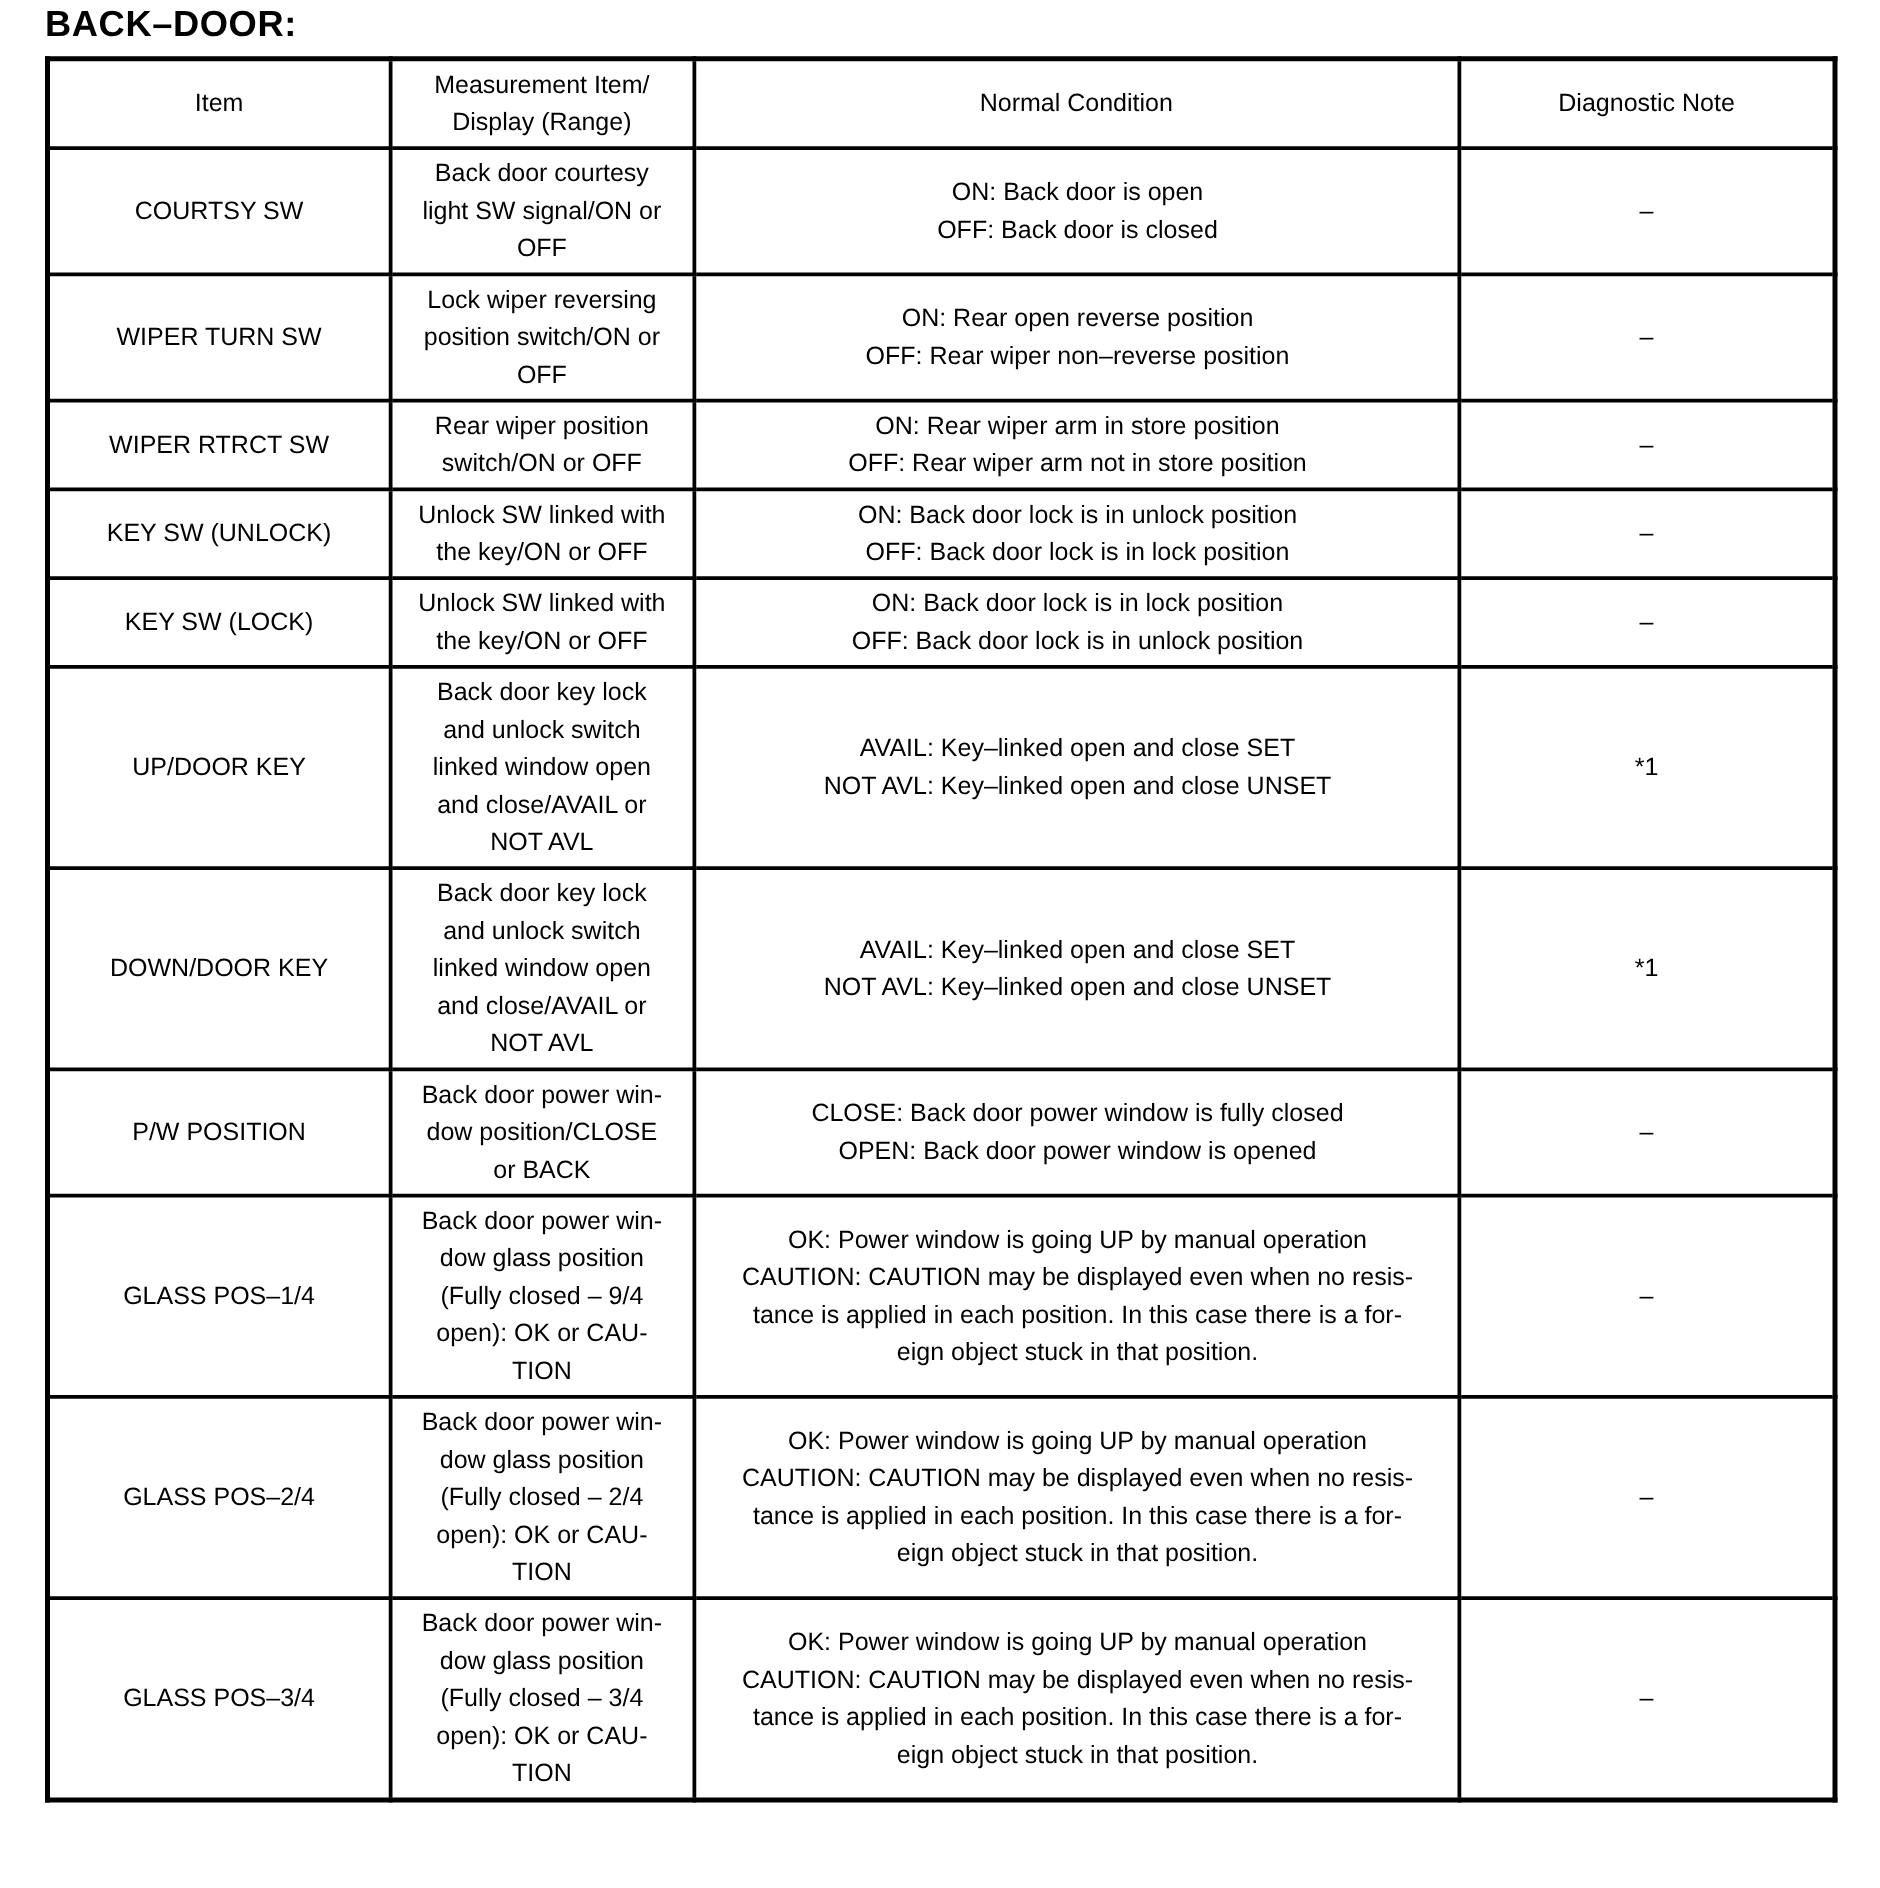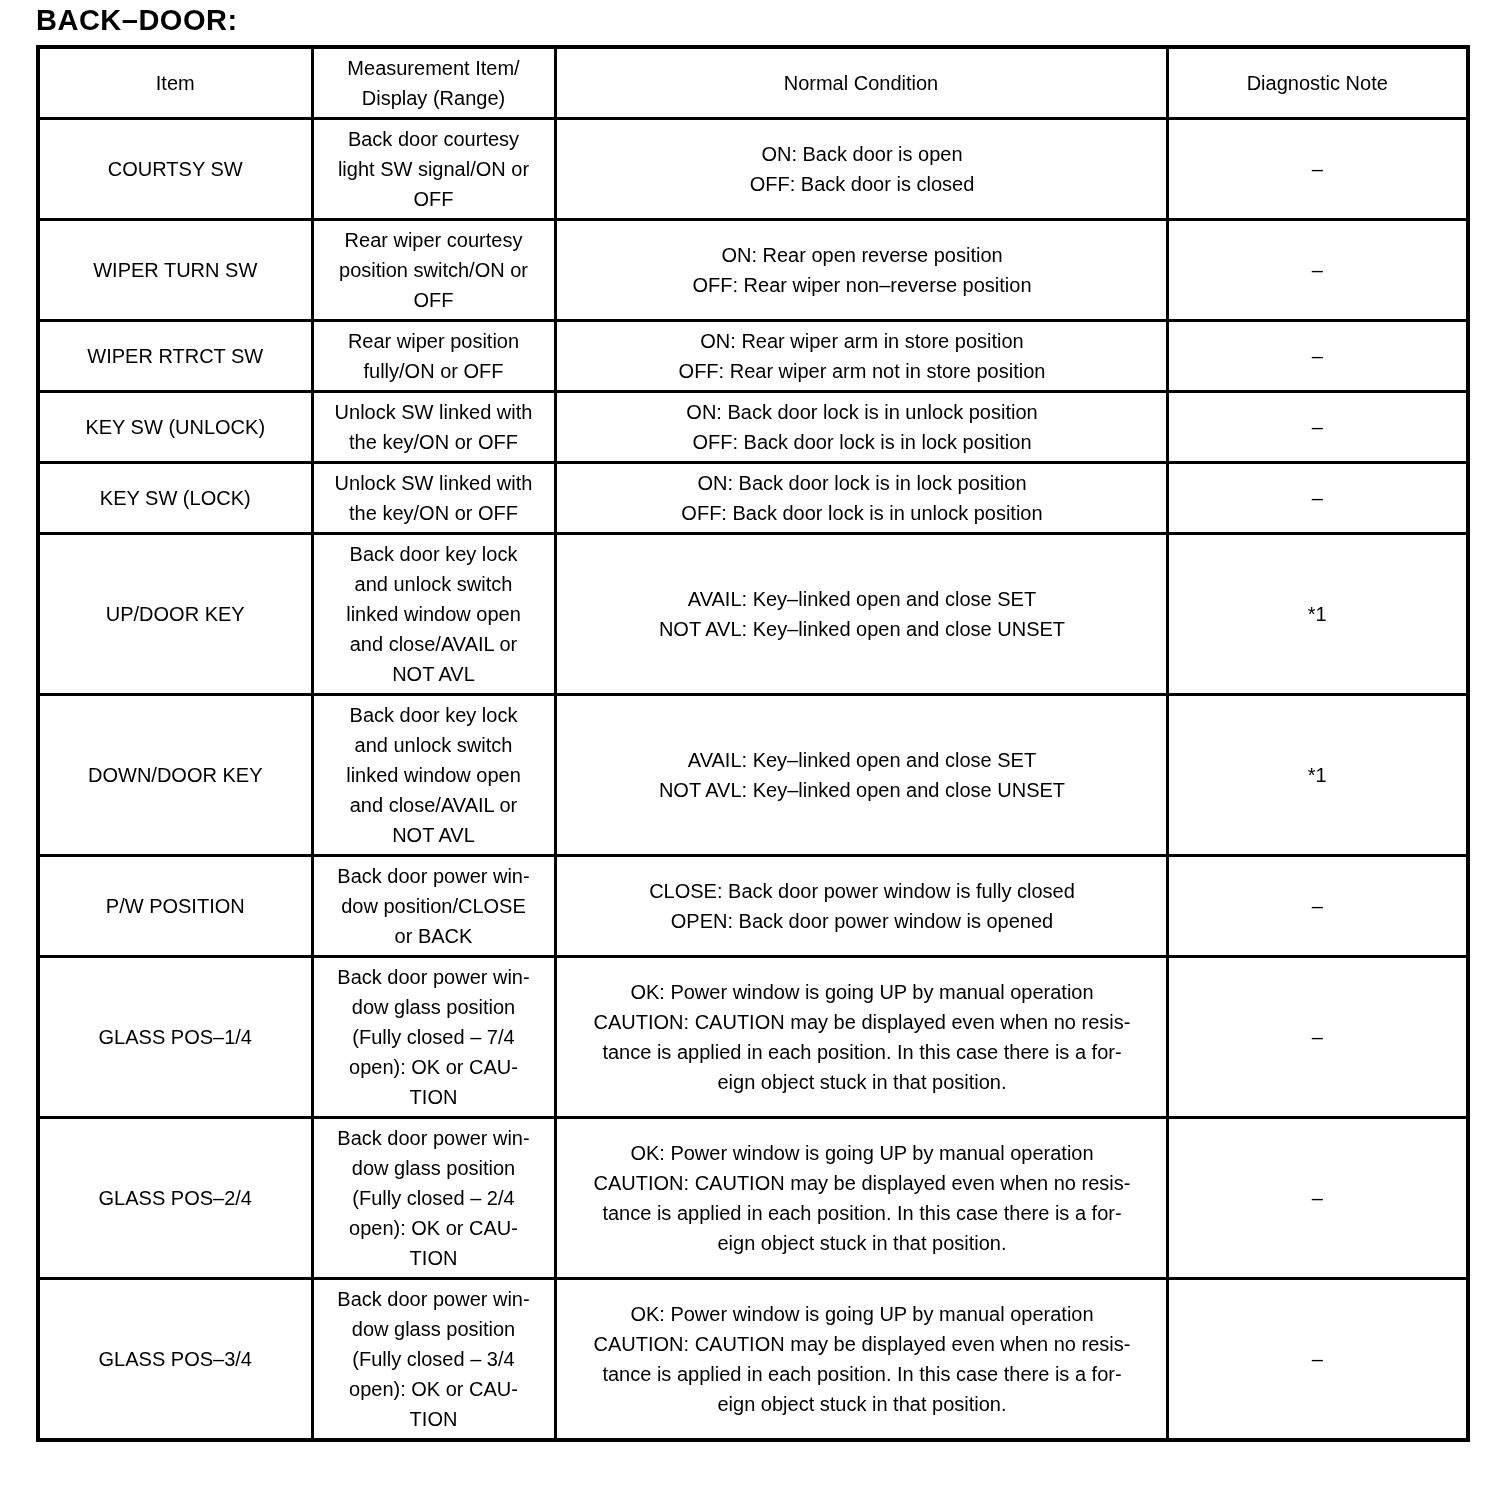--- a/index.html
+++ b/index.html
@@ -89,35 +89,35 @@
           </td>
           <td class="cell-condition">
             <div class="line">ON: Back door is open</div>
             <div class="line">OFF: Back door is closed</div>
           </td>
           <td class="cell-note">–</td>
         </tr>
         <tr>
           <td class="cell-item">WIPER TURN SW</td>
           <td class="cell-measurement">
-            <div class="line">Rear wiper courtesy</div>
+            <div class="line">Lock wiper reversing</div>
             <div class="line">position switch/ON or</div>
             <div class="line">OFF</div>
           </td>
           <td class="cell-condition">
             <div class="line">ON: Rear open reverse position</div>
             <div class="line">OFF: Rear wiper non–reverse position</div>
           </td>
           <td class="cell-note">–</td>
         </tr>
         <tr>
           <td class="cell-item">WIPER RTRCT SW</td>
           <td class="cell-measurement">
             <div class="line">Rear wiper position</div>
-            <div class="line">fully/ON or OFF</div>
+            <div class="line">switch/ON or OFF</div>
           </td>
           <td class="cell-condition">
             <div class="line">ON: Rear wiper arm in store position</div>
             <div class="line">OFF: Rear wiper arm not in store position</div>
           </td>
           <td class="cell-note">–</td>
         </tr>
         <tr>
           <td class="cell-item">KEY SW (UNLOCK)</td>
           <td class="cell-measurement">
@@ -183,21 +183,21 @@
             <div class="line">CLOSE: Back door power window is fully closed</div>
             <div class="line">OPEN: Back door power window is opened</div>
           </td>
           <td class="cell-note">–</td>
         </tr>
         <tr>
           <td class="cell-item">GLASS POS–1/4</td>
           <td class="cell-measurement">
             <div class="line">Back door power win-</div>
             <div class="line">dow glass position</div>
-            <div class="line">(Fully closed – 7/4</div>
+            <div class="line">(Fully closed – 9/4</div>
             <div class="line">open): OK or CAU-</div>
             <div class="line">TION</div>
           </td>
           <td class="cell-condition">
             <div class="line">OK: Power window is going UP by manual operation</div>
             <div class="line">CAUTION: CAUTION may be displayed even when no resis-</div>
             <div class="line">tance is applied in each position. In this case there is a for-</div>
             <div class="line">eign object stuck in that position.</div>
           </td>
           <td class="cell-note">–</td>

